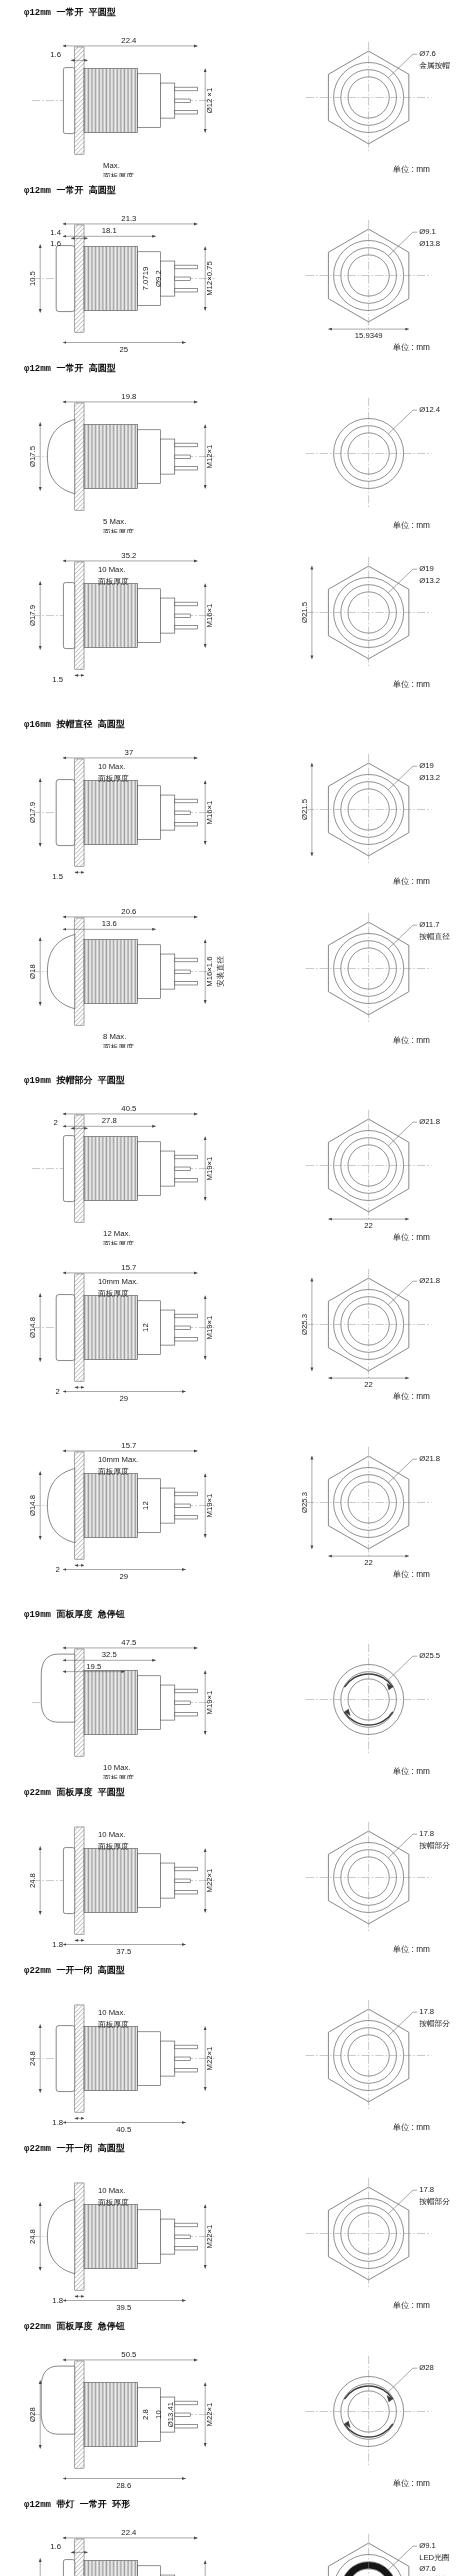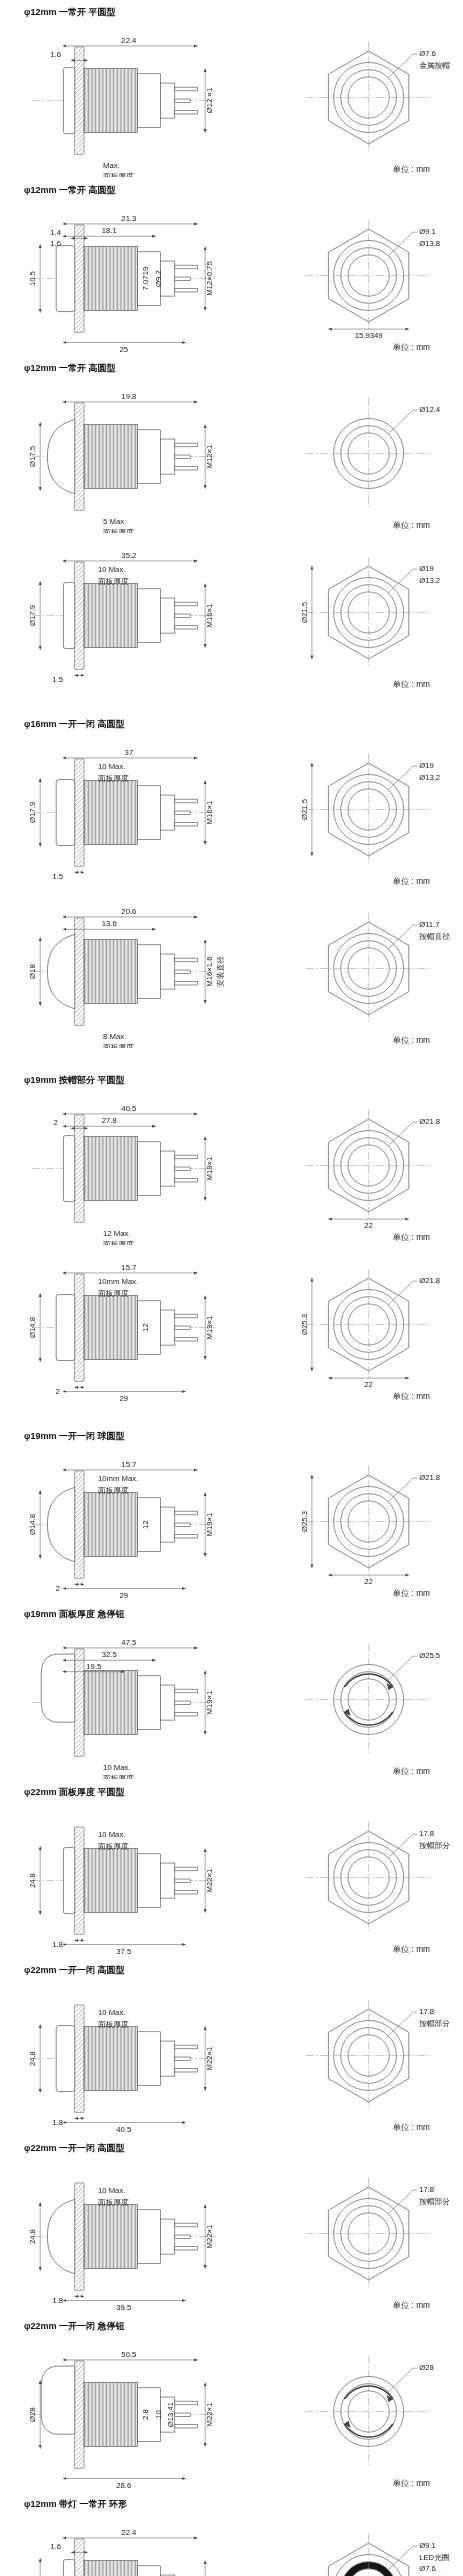--- a/index.html
+++ b/index.html
@@ -1,18 +1,18 @@
 <!DOCTYPE html>
 <html style="font-size:8.2px"><head>
 <meta charset="utf-8">
 <style>
   html,body{margin:0;padding:0;background:#fff;}
   .page{width:464px;margin:0 auto;background:#fff;font-family:"Liberation Sans",sans-serif;color:#1d1d1d;}
   .sec{height:178px;position:relative;overflow:hidden;}
-  .sec-title{margin:0;padding:6.2px 0 0 24px;font-size:9px;font-weight:bold;color:#111;font-family:Liberation Sans, sans-serif;}
+  .sec-title{margin:0;padding:6.2px 0 0 24px;font-size:9px;font-weight:bold;color:#111;font-family:Liberation Mono, monospace;}
   .sec-svg{display:block;width:464px;height:158px;}
   .hide{display:none !important;}
   
   .panel{fill:url(#hatch);stroke:#555;stroke-width:1;}
   .body,.pin{fill:#fff;stroke:#4d4d4d;stroke-width:1.2;}
   .threadr{fill:url(#vhatch);stroke:#4d4d4d;stroke-width:1.2;}
   .cap{display:none;fill:#fff;stroke:#4d4d4d;stroke-width:1.3;}
   .cap.show{display:inline;}
   .cl{stroke:#8a8a8a;stroke-width:0.9;stroke-dasharray:16 4 3 4;fill:none;}
   .dl{stroke:#555;stroke-width:1;fill:none;}
@@ -501,21 +501,21 @@
           <line class="dl" x1="40" y1="22" x2="40" y2="202" marker-start="url(#arrA)" marker-end="url(#arrA)"></line>
           <text class="t" x="30" y="112" transform="rotate(-90 30 112)">Ø21.5</text>
         </g>
       </g>
 
       <text class="unit" x="762" y="296">单位 : mm</text>
     </svg>
   </section>
 
   <section class="sec">
-    <h2 class="sec-title">φ16mm 一开一闭 高圆型</h2>
+    <h2 class="sec-title">φ16mm 按帽直径 高圆型</h2>
     <svg class="sec-svg" viewBox="0 0 900 306">
 
       <g class="side" transform="translate(50,36)">
         <line class="cl" x1="12" y1="122" x2="366" y2="122"></line>
 
         <rect class="panel" x="95" y="18" width="18" height="208"></rect>
 
         <rect class="cap cap-flat" x="73" y="58" width="22" height="128" rx="4"></rect>
         <rect class="cap cap-high show" x="59" y="58" width="36" height="128" rx="5"></rect>
         <path class="cap cap-dome" d="M95,50 C58,60 42,84 42,122 C42,160 58,184 95,194 Z"></path>
@@ -959,21 +959,20 @@
           <line class="dl" x1="40" y1="22" x2="40" y2="202" marker-start="url(#arrA)" marker-end="url(#arrA)"></line>
           <text class="t" x="30" y="112" transform="rotate(-90 30 112)">Ø25.3</text>
         </g>
       </g>
 
       <text class="unit" x="762" y="296">单位 : mm</text>
     </svg>
   </section>
 
   <section class="sec">
-    <h2 class="sec-title">φ19mm 一开一闭 球圆型</h2>
     <svg class="sec-svg" viewBox="0 0 900 306">
 
       <g class="side" transform="translate(50,36)">
         <line class="cl" x1="12" y1="122" x2="366" y2="122"></line>
 
         <rect class="panel" x="95" y="18" width="18" height="208"></rect>
 
         <rect class="cap cap-flat" x="73" y="58" width="22" height="128" rx="4"></rect>
         <rect class="cap cap-high" x="59" y="58" width="36" height="128" rx="5"></rect>
         <path class="cap cap-dome show" d="M95,50 C58,60 42,84 42,122 C42,160 58,184 95,194 Z"></path>
@@ -1534,21 +1533,21 @@
           <line class="dl" x1="40" y1="22" x2="40" y2="202" marker-start="url(#arrA)" marker-end="url(#arrA)"></line>
           <text class="t" x="30" y="112" transform="rotate(-90 30 112)"></text>
         </g>
       </g>
 
       <text class="unit" x="762" y="296">单位 : mm</text>
     </svg>
   </section>
 
   <section class="sec">
-    <h2 class="sec-title">φ22mm 一开一闭 急停钮</h2>
+    <h2 class="sec-title">φ22mm 面板厚度 急停钮</h2>
     <svg class="sec-svg" viewBox="0 0 900 306">
 
       <g class="side" transform="translate(50,36)">
         <line class="cl" x1="12" y1="122" x2="366" y2="122"></line>
 
         <rect class="panel" x="95" y="18" width="18" height="208"></rect>
 
         <rect class="cap cap-flat" x="73" y="58" width="22" height="128" rx="4"></rect>
         <rect class="cap cap-high" x="59" y="58" width="36" height="128" rx="5"></rect>
         <path class="cap cap-dome" d="M95,50 C58,60 42,84 42,122 C42,160 58,184 95,194 Z"></path>

